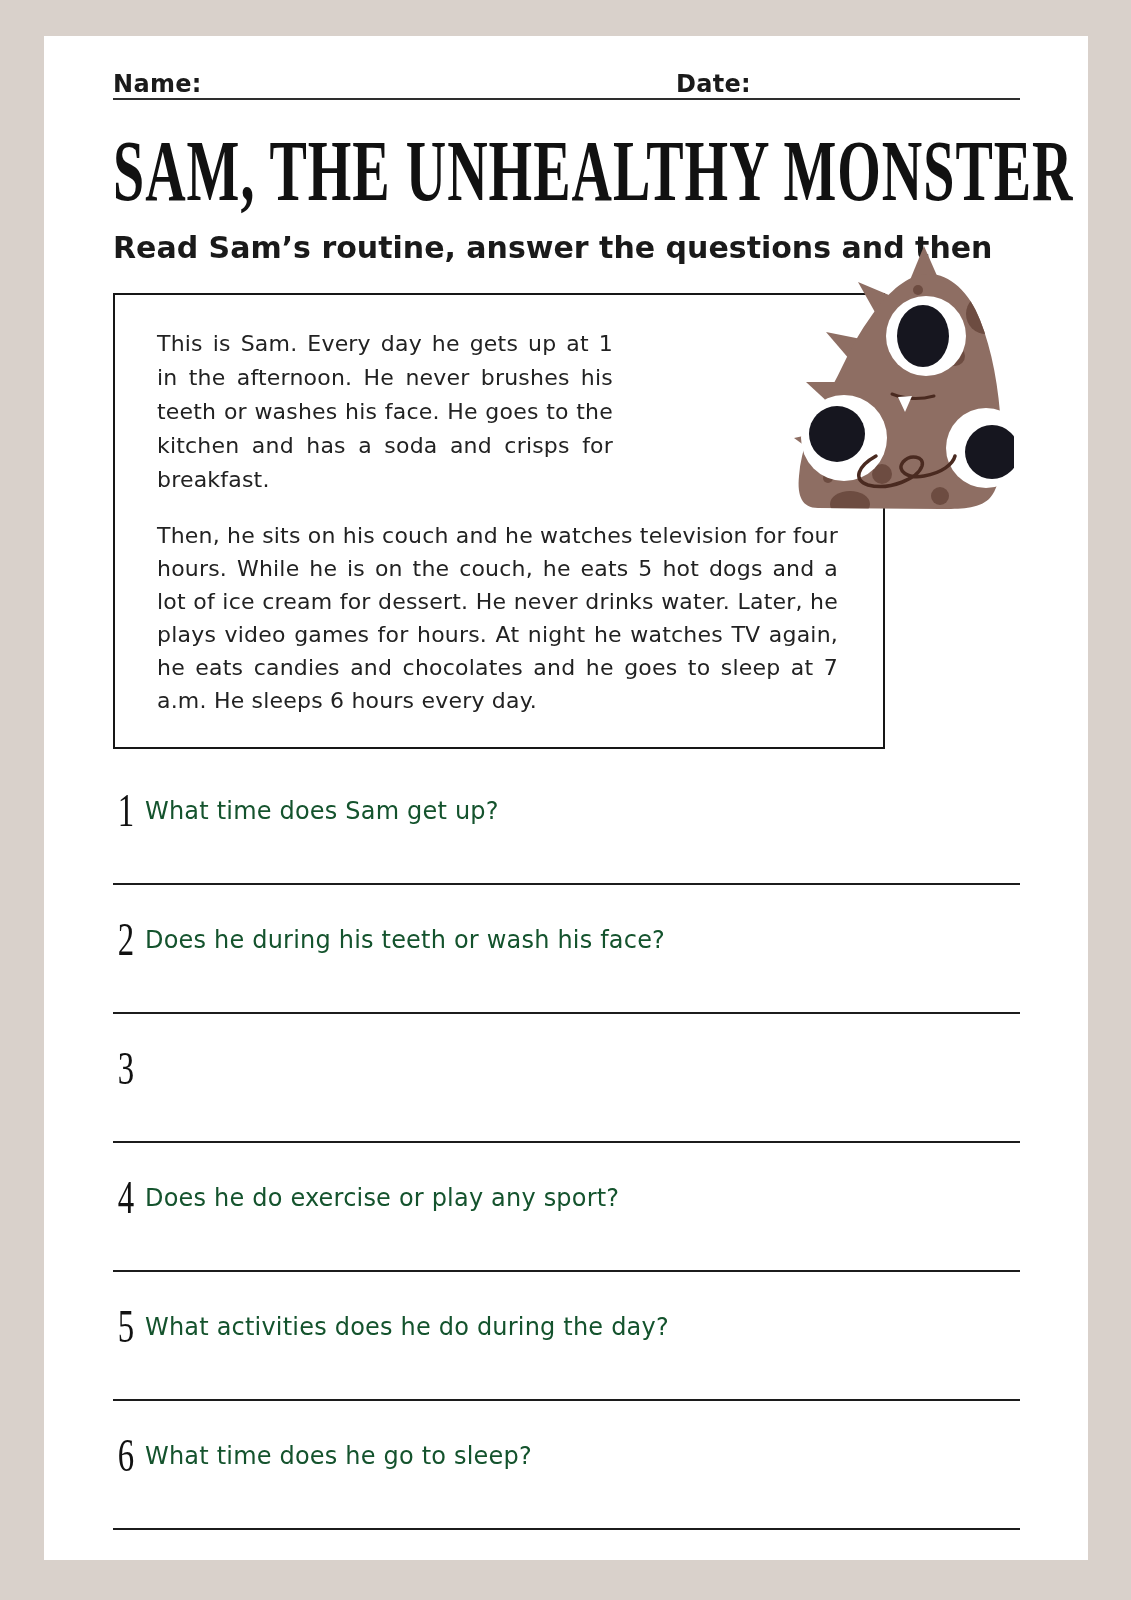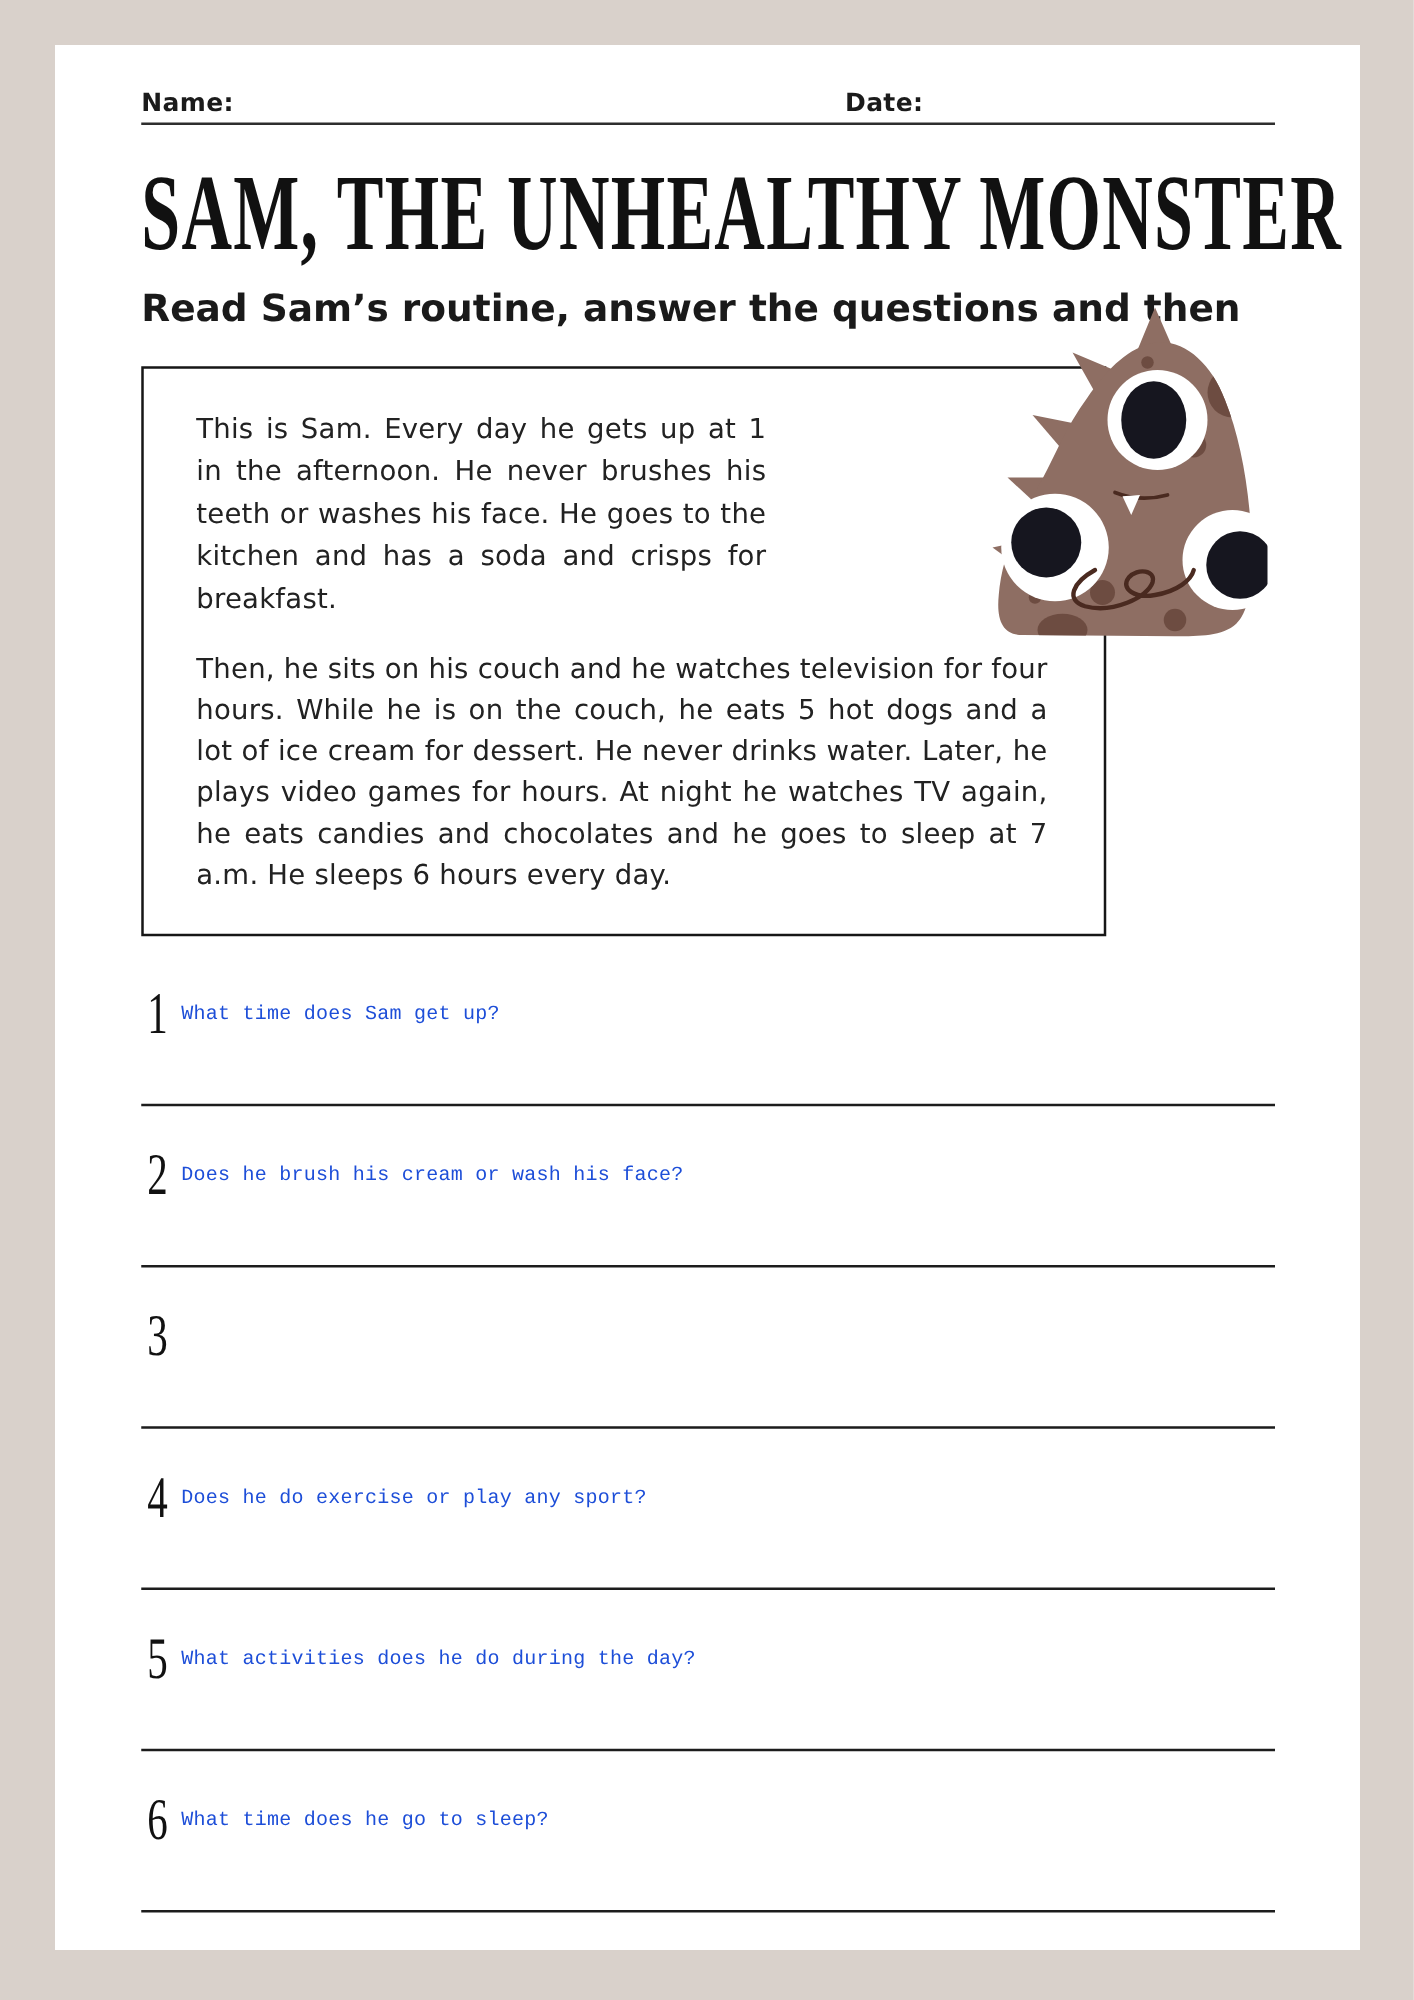--- a/index.html
+++ b/index.html
@@ -13,21 +13,21 @@
   }
   .content { padding: 0 68px 0 69px; position: relative; }
 
   
   .header-row {
     position: relative;
     margin-top: 34px;
     height: 30px;
     padding-bottom: 9px;
     border-bottom: 2px solid #2e2e2e;
-    font-size: 20px; font-weight: bold; letter-spacing: .3px;
+    font-size: 24px; font-weight: bold; letter-spacing: .3px;
   }
   .header-row .date-label { position: absolute; left: 563px; top: 0; }
 
   
   .page-title {
     width: 907px;
     margin-top: 38px;
     font-family: "Liberation Serif", serif;
     font-weight: bold;
     font-size: 56px;
@@ -74,21 +74,21 @@
   .q-row { display: flex; align-items: center; height: 36px; margin-top: 37px; }
   .q-row.first { margin-top: 44px; }
   .q-num {
     width: 26px; text-align: center;
     font-family: "Liberation Serif", serif;
     font-size: 40px; font-weight: 400; color: #111;
     transform: scale(0.82, 1.18);
     transform-origin: center;
     line-height: 36px;
   }
-  .q-text { margin-left: 6px; font-size: 16px; color: #1d4ed8; letter-spacing: .2px; font-family: Liberation Mono, monospace; }
+  .q-text { margin-left: 6px; font-size: 24px; color: #14532d; letter-spacing: .2px; }
   .answer-line { width: 907px; margin-top: 54px; border-bottom: 2px solid #1c1c1c; }
 </style>
 </head>
 <body style="background: rgb(217, 209, 203);">
 
 <div class="paper">
   <div class="content">
 
     <div class="header-row">
       <span class="name-label">Name:</span>
@@ -109,21 +109,21 @@
 
     <div class="questions">
       <div class="q-row first">
         <span class="q-num">1</span>
         <span class="q-text">What time does Sam get up?</span>
       </div>
       <div class="answer-line"></div>
 
       <div class="q-row">
         <span class="q-num">2</span>
-        <span class="q-text">Does he brush his cream or wash his face?</span>
+        <span class="q-text">Does he during his teeth or wash his face?</span>
       </div>
       <div class="answer-line"></div>
 
       <div class="q-row">
         <span class="q-num">3</span>
       </div>
       <div class="answer-line"></div>
 
       <div class="q-row">
         <span class="q-num">4</span>

